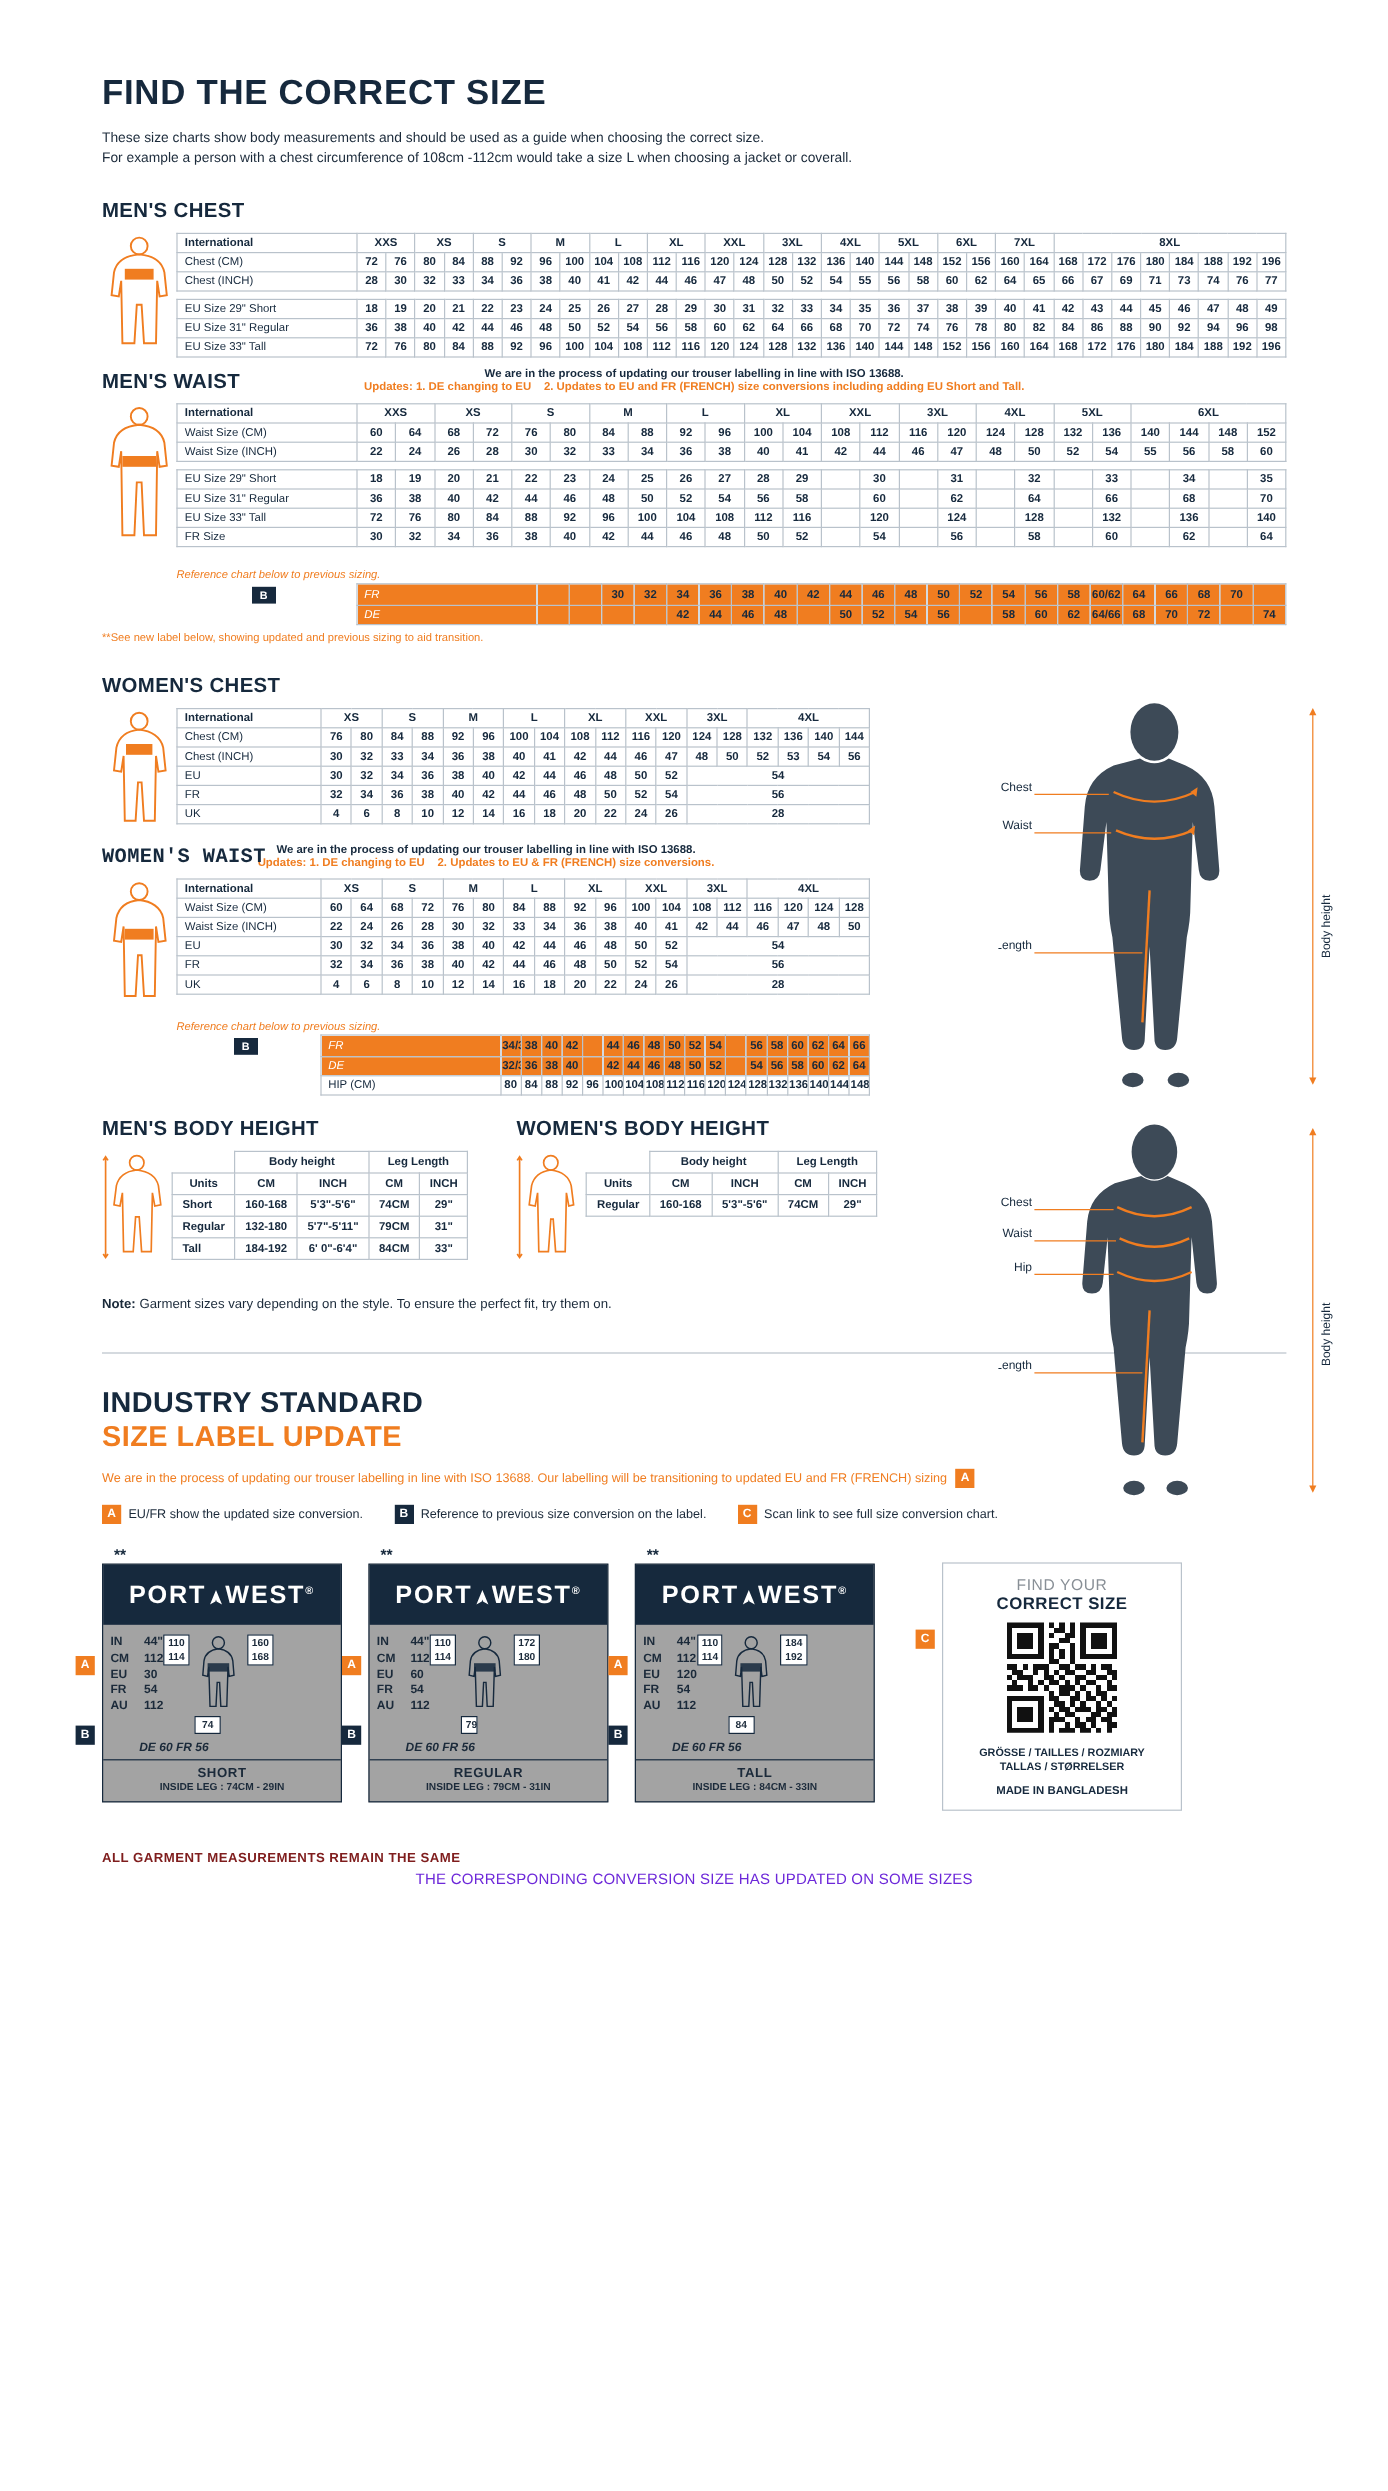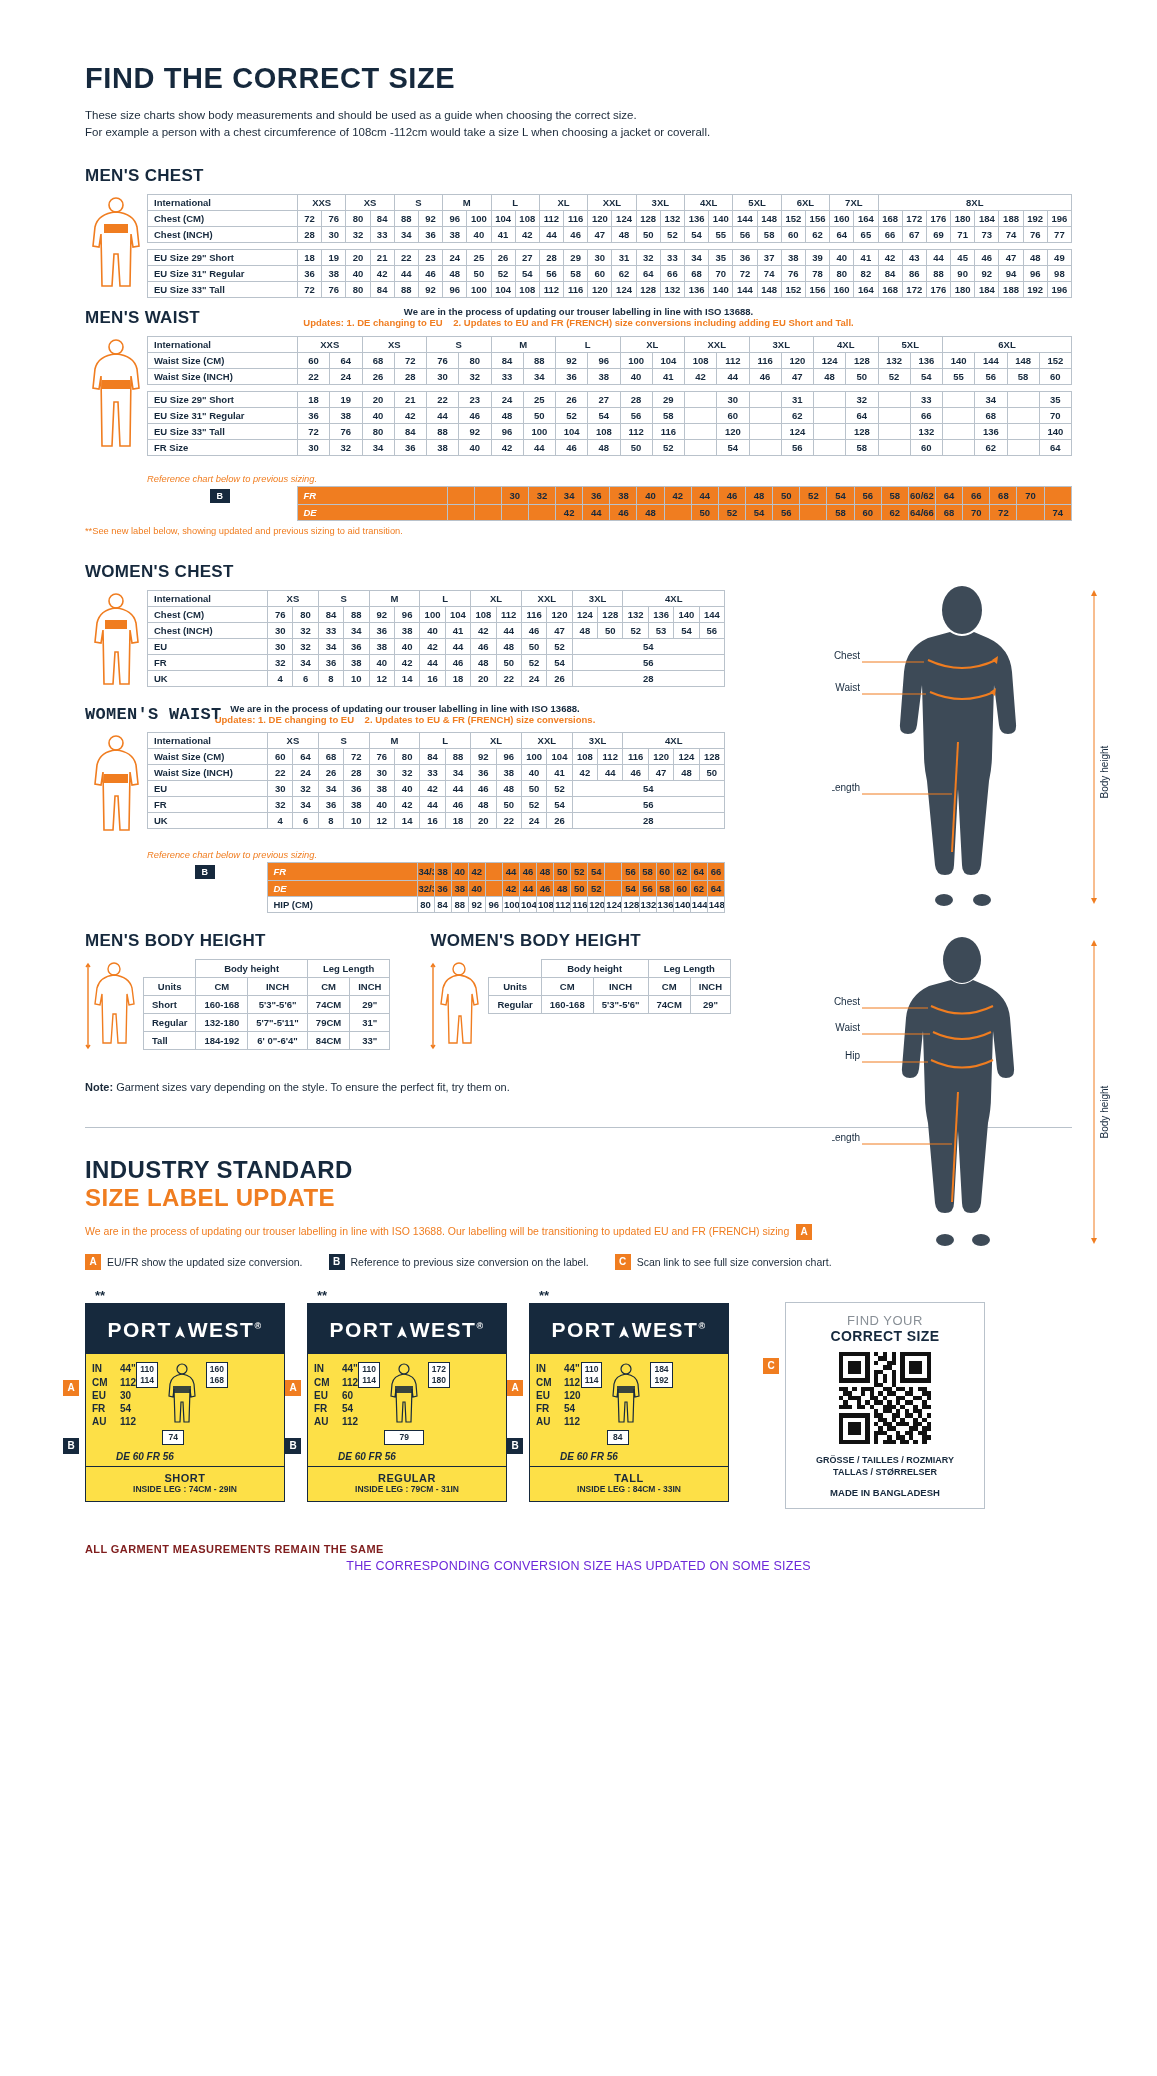--- a/index.html
+++ b/index.html
@@ -42,21 +42,21 @@
     padding: 2px 1px;
     height: 15px;
     font-weight: bold;
     color: #16293d;
     overflow: hidden;
     white-space: nowrap;
   }
   table.size td.lbl {
     text-align: left;
     padding-left: 6px;
-    font-weight: bold;
+    font-weight: normal;
     width: 150px;
   }
   table.size tr.hdr td { font-weight: bold; }
   table.size tr.spacer td { border: none; height: 7px; padding: 0; }
 
   .orange-row td { background: #f07d20; color: #ffffff; border-color: #f07d20; font-weight: bold; }
   .orange-row td.lbl { color: #ffffff; text-align: left; padding-left: 6px; font-weight: bold; font-style: italic; }
 
   .note-update { font-size: 9.5px; color: #16293d; margin: 6px 0 4px 0; }
   .note-update .lead { font-weight: bold; }
@@ -95,21 +95,21 @@
   .iso-line { font-size: 10.5px; color: #f07d20; margin-bottom: 14px; }
   .abc-row { display: flex; gap: 26px; font-size: 10.5px; align-items: center; margin-bottom: 18px; flex-wrap: wrap; }
   .abc-item { display: flex; align-items: center; gap: 6px; }
   .tag-a { background: #f07d20; color: #fff; font-weight: bold; width: 16px; height: 16px; text-align: center; line-height: 16px; font-size: 10px; }
   .tag-b { background: #16293d; color: #fff; font-weight: bold; width: 16px; height: 16px; text-align: center; line-height: 16px; font-size: 10px; }
   .tag-c { background: #f07d20; color: #fff; font-weight: bold; width: 16px; height: 16px; text-align: center; line-height: 16px; font-size: 10px; }
 
   .labels-row { display: flex; gap: 22px; align-items: flex-start; margin-top: 10px; }
   .label-card { width: 200px; position: relative; }
   .stars { color: #16293d; font-weight: bold; font-size: 13px; margin-left: 10px; }
-  .card-box { border: 1px solid #16293d; background: #fde047; }
+  .card-box { border: 1px solid #16293d; background: #a3a3a3; }
   .brandbar { background: #16293d; color: #fff; text-align: center; padding: 14px 0 12px 0; }
   .brandbar .pw { font-size: 21px; font-weight: bold; letter-spacing: 1.5px; }
   .card-body { display: flex; padding: 8px 6px 4px 6px; min-height: 86px; }
   .spec { font-size: 10px; font-weight: bold; line-height: 1.32; }
   .spec .row { display: flex; gap: 6px; }
   .spec .k { width: 22px; }
   .spec .v { }
   .fig-area { flex: 1; position: relative; }
   .chip { border: 1px solid #16293d; font-size: 8.5px; font-weight: bold; text-align: center; padding: 1px 3px; line-height: 1.25; background: #fff; }
   .de-line { font-size: 10px; font-style: italic; font-weight: bold; padding: 2px 0 4px 30px; }
@@ -1176,21 +1176,21 @@
                   <div class="chip">110<br>114</div>
                   <svg width="40" height="66" viewBox="0 0 40 66">
                     <g fill="none" stroke="#16293d" stroke-width="1.2">
                       <circle cx="20" cy="7" r="5"></circle>
                       <path d="M20 12 C13 13 9 16 8 22 L7 34 L11 35 L12 27 L13 60 L18 60 L19 40 L21 40 L22 60 L27 60 L28 27 L29 35 L33 34 L32 22 C31 16 27 13 20 12 Z"></path>
                     </g>
                     <rect x="11" y="24" width="18" height="7" fill="#16293d" opacity="0.85"></rect>
                   </svg>
                   <div class="chip">172<br>180</div>
                 </div>
-                <div style="margin-left:26px;margin-top:2px;width:40px;" class="chip">79</div>
+                <div style="margin-left:26px;margin-top:2px;width:14px;" class="chip">79</div>
               </div>
             </div>
             <div class="de-line">DE 60 FR 56</div>
             <div class="card-foot">
               <div class="sz">REGULAR</div>
               <div class="leg">INSIDE LEG : 79CM - 31IN</div>
             </div>
           </div>
           <span class="tag-a side-tag" style="top: 92px;">A</span>
           <span class="tag-b side-tag" style="top: 150px;">B</span>

